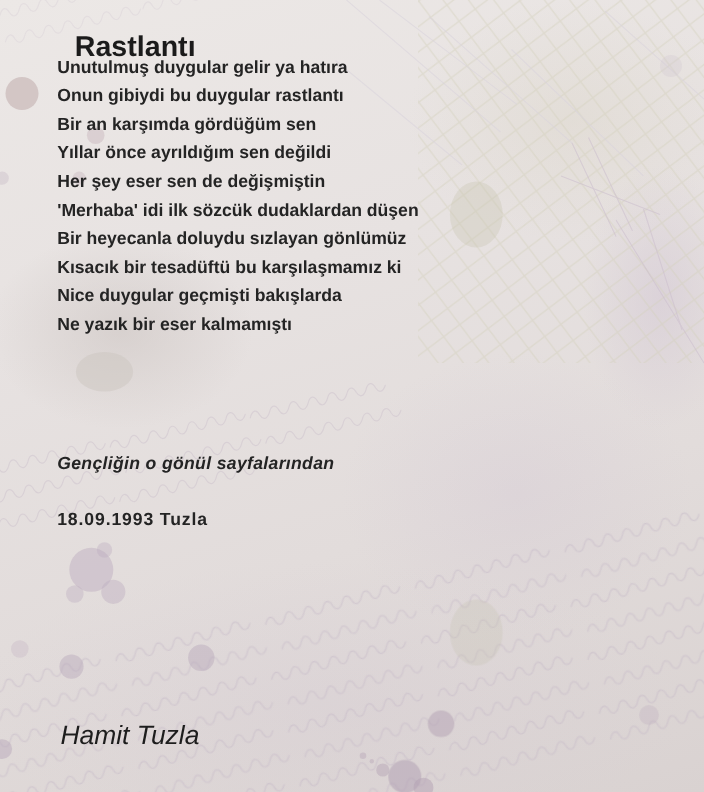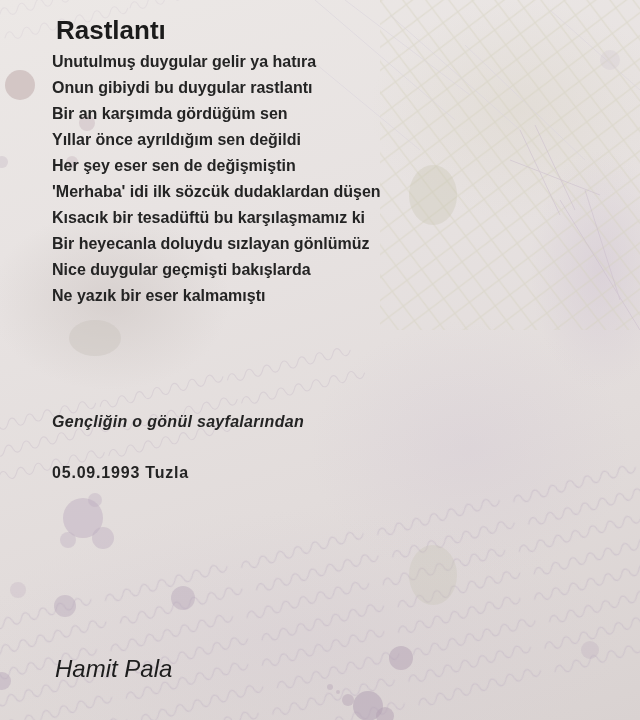--- a/index.html
+++ b/index.html
@@ -5,21 +5,21 @@
   html,body{margin:0;padding:0;}
   .page{
     position:relative;
     width:640px;height:720px;
     overflow:hidden;
     background:linear-gradient(163deg,#ece8e6 0%,#e7e2e1 35%,#e2dcdb 65%,#d9d2d1 100%);
     font-family:"Liberation Sans","DejaVu Sans",sans-serif;
   }
   .texture{position:absolute;left:0;top:0;pointer-events:none;}
   .title{
-    position:absolute;left:52px;top:13px;margin:4px;
+    position:absolute;left:52px;top:13px;margin:16px;
     font-size:26px;font-weight:bold;line-height:26px;color:#1b1b1b;
   }
   .poem{
     position:absolute;left:52px;top:49px;
     font-size:16px;font-weight:bold;line-height:26px;color:#242424;
   }
   .meta-line{
     position:absolute;left:52px;
     font-size:16px;font-weight:bold;line-height:26px;color:#242424;
     letter-spacing:0.3px;
@@ -170,23 +170,23 @@
 
   <h1 class="title">Rastlantı</h1>
 
   <div class="poem">
     <div>Unutulmuş duygular gelir ya hatıra</div>
     <div>Onun gibiydi bu duygular rastlantı</div>
     <div>Bir an karşımda gördüğüm sen</div>
     <div>Yıllar önce ayrıldığım sen değildi</div>
     <div>Her şey eser sen de değişmiştin</div>
     <div>'Merhaba' idi ilk sözcük dudaklardan düşen</div>
+    <div>Bir heyecanla doluydu sızlayan gönlümüz</div>
     <div>Kısacık bir tesadüftü bu karşılaşmamız ki</div>
-    <div>Bir heyecanla doluydu sızlayan gönlümüz</div>
     <div>Nice duygular geçmişti bakışlarda</div>
     <div>Ne yazık bir eser kalmamıştı</div>
   </div>
 
   <div class="meta-line dedication">Gençliğin o gönül sayfalarından</div>
-  <div class="meta-line dateplace">05.09.1993 Tuzla</div>
-  <div class="author">Hamit Pala</div>
+  <div class="meta-line dateplace">18.09.1993 Tuzla</div>
+  <div class="author">Hamit Tuzla</div>
 
 </div>
 
 </body></html>

